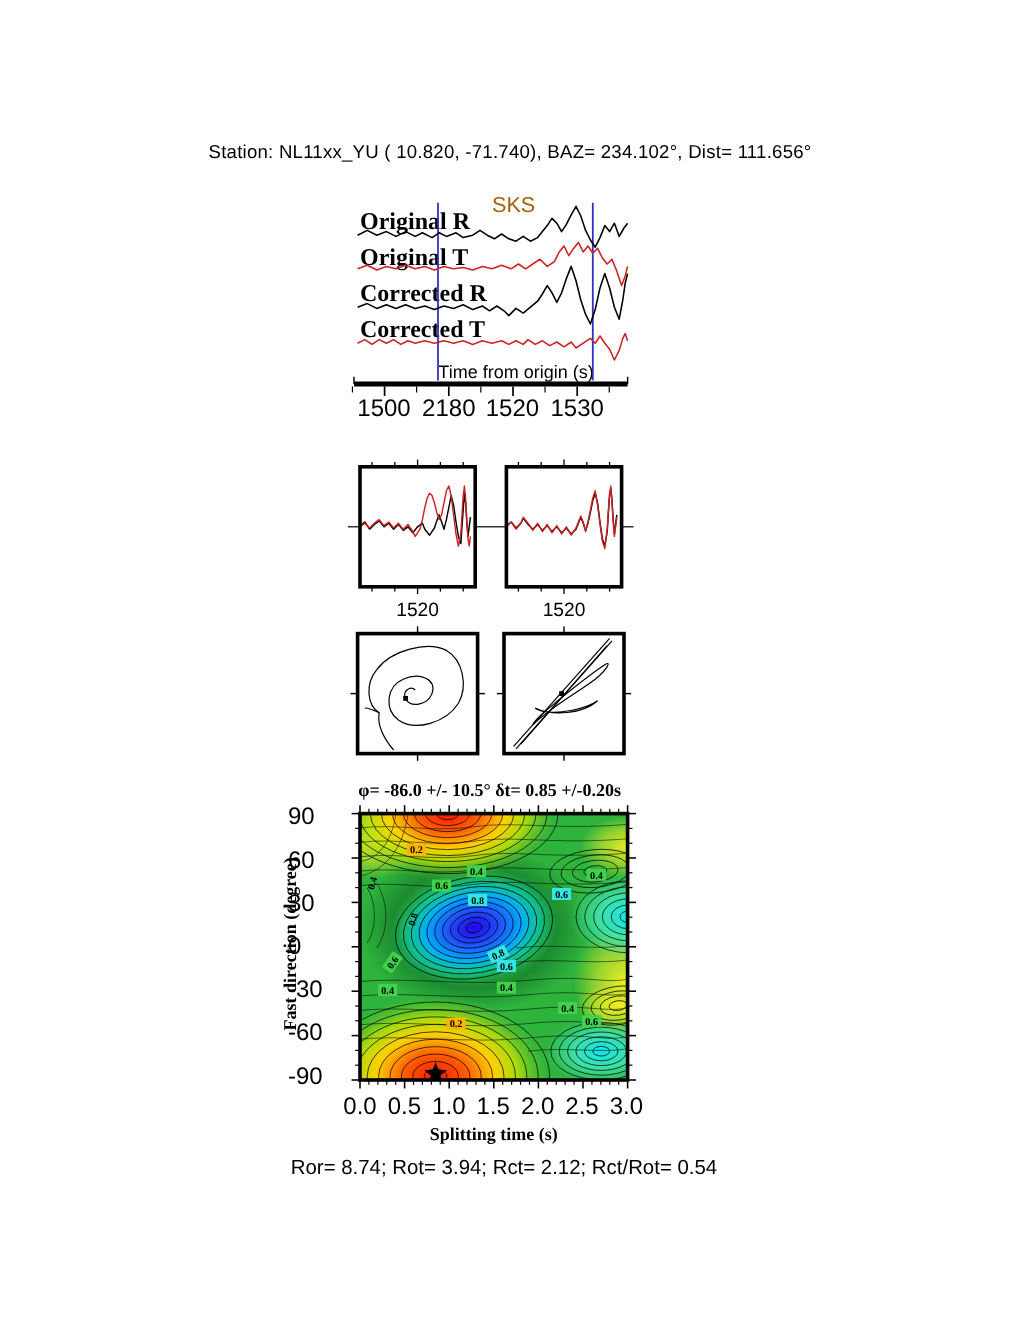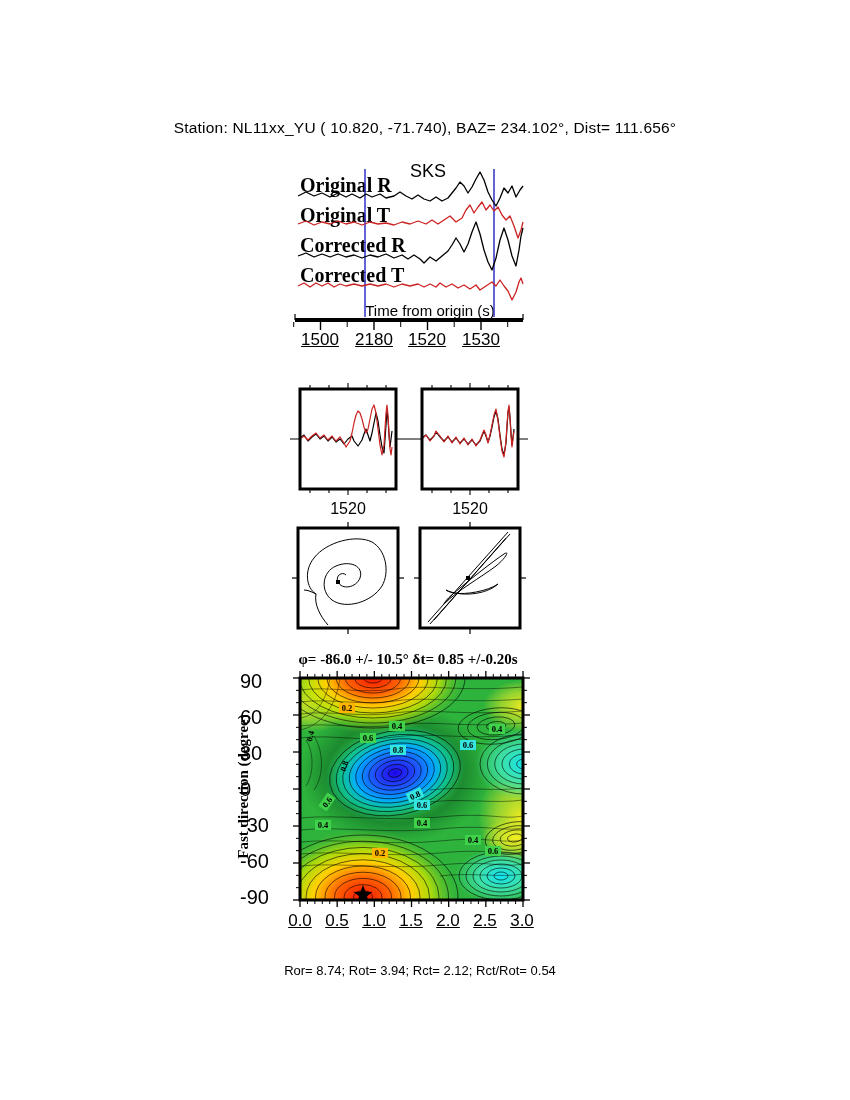--- a/index.html
+++ b/index.html
@@ -4,34 +4,34 @@
 <style>
   html,body{margin:0;padding:0;background:#ffffff;}
   #page{position:relative;width:850px;height:1100px;background:#ffffff;overflow:hidden;
         font-family:"Liberation Sans",sans-serif;color:#000;}
   .abs{position:absolute;}
   .ctr{text-align:center;}
   .hdr{left:0;right:0;text-align:center;font-size:15.5px;letter-spacing:0.2px;}
   .tracelab{font-family:"Liberation Serif",serif;font-weight:bold;font-size:20px;}
   .sks{font-size:18px;}
   .axlab{font-size:15px;}
-  .ticklab{font-size:17px;transform:translateX(-50%);white-space:nowrap;text-decoration:underline;}
+  .ticklab{font-size:20px;transform:translateX(-50%);white-space:nowrap;}
   .panlab{font-size:16px;transform:translateX(-50%);}
   .serifb{font-family:"Liberation Serif",serif;font-weight:bold;}
   .ylab{transform:rotate(-90deg);font-size:15px;}
   .ytick{font-size:20px;text-align:left;}
   svg{position:absolute;overflow:visible;}
 </style>
 </head>
 <body>
 <div id="page">
 
 <div class="abs hdr" style="top:119px;">Station: NL11xx_YU (  10.820,  -71.740), BAZ=  234.102°, Dist=  111.656°</div>
 
-<div class="abs sks" style="left:410px;top:161px;color:#000000;">SKS</div>
+<div class="abs sks" style="left:410px;top:161px;color:#a16207;">SKS</div>
 <div class="abs tracelab" style="left:300px;top:174px;">Original R</div>
 <div class="abs tracelab" style="left:300px;top:204px;">Original T</div>
 <div class="abs tracelab" style="left:300px;top:234px;">Corrected R</div>
 <div class="abs tracelab" style="left:300px;top:264px;">Corrected T</div>
 <div class="abs axlab ctr" style="left:320px;top:302px;width:220px;">Time from origin (s)</div>
 <div class="abs ticklab" style="left:320px;top:330px;">1500</div>
 <div class="abs ticklab" style="left:374px;top:330px;">2180</div>
 <div class="abs ticklab" style="left:427px;top:330px;">1520</div>
 <div class="abs ticklab" style="left:481px;top:330px;">1530</div>
 
@@ -440,16 +440,17 @@
   <rect x="8" y="8" width="223" height="222" fill="none" stroke="#000" stroke-width="3"></rect>
 </svg>
 
 <div class="abs ticklab" style="left:300px;top:911px;">0.0</div>
 <div class="abs ticklab" style="left:337px;top:911px;">0.5</div>
 <div class="abs ticklab" style="left:374px;top:911px;">1.0</div>
 <div class="abs ticklab" style="left:411px;top:911px;">1.5</div>
 <div class="abs ticklab" style="left:448px;top:911px;">2.0</div>
 <div class="abs ticklab" style="left:485px;top:911px;">2.5</div>
 <div class="abs ticklab" style="left:522px;top:911px;">3.0</div>
-
-<div class="abs ctr" style="left:0;right:10px;top:963px;font-size:13px;">Ror= 8.74; Rot= 3.94; Rct= 2.12; Rct/Rot= 0.54</div>
+<div class="abs serifb ctr" style="left:300px;top:938px;width:223px;font-size:15px;">Splitting time (s)</div>
+
+<div class="abs ctr" style="left:0;right:10px;top:963px;font-size:17px;">Ror= 8.74; Rot= 3.94; Rct= 2.12; Rct/Rot= 0.54</div>
 
 </div>
 
 </body></html>

